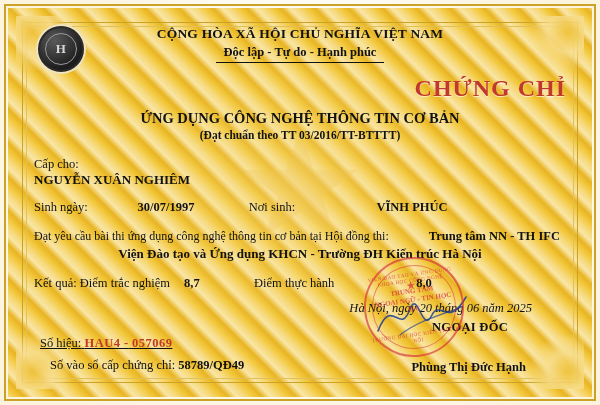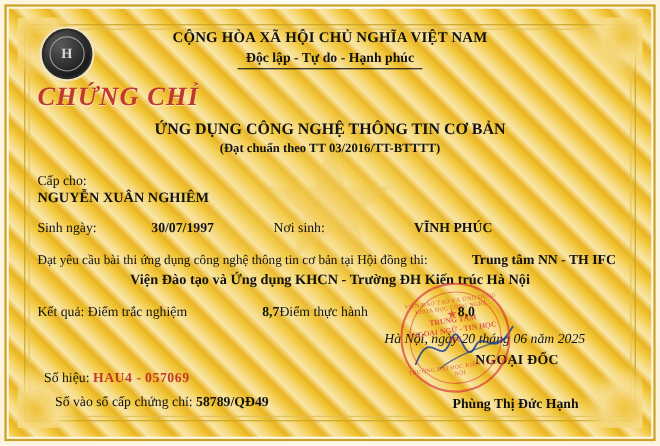--- a/index.html
+++ b/index.html
@@ -146,28 +146,27 @@
     margin-top: 3px;
   }
   .head-rule {
     width: 168px;
     height: 1px;
     background: #111;
     margin: 2px auto 0 auto;
   }
 
   .title {
-    text-align: left;
+    text-align: right;
     font-size: 24px;
     font-weight: bold;
     color: #c0392b;
     letter-spacing: 1px;
     margin-top: 12px;
     text-shadow: 0 1px 0 rgba(255,255,255,.6);
-    font-style: italic;
   }
   .subtitle {
     text-align: center;
     font-size: 14.5px;
     font-weight: bold;
     color: #111;
     margin-top: 8px;
   }
   .subtitle-note {
     text-align: center;
@@ -207,21 +206,21 @@
   .org-line {
     text-align: center;
     font-size: 13px;
     font-weight: bold;
     color: #111;
     margin-top: 2px;
   }
 
   .row-result { margin-top: 14px; }
   .row-result .label-r1 { width: 150px; }
-  .row-result .val-r1 { width: 70px; text-align: right; font-weight: bold; }
+  .row-result .val-r1 { width: 70px; text-align: left; font-weight: bold; }
   .row-result .label-r2 { width: 130px; }
   .row-result .val-r2 { width: 80px; text-align: center; font-weight: bold; }
 
   .place-date {
     text-align: right;
     font-size: 12.5px;
     font-style: italic;
     color: #111;
     margin-top: 10px;
     padding-right: 34px;
@@ -245,20 +244,21 @@
     right: 16px;
     bottom: 4px;
   }
 
   .footer-left {
     position: absolute;
     left: 6px;
     bottom: 28px;
     font-size: 12.5px;
     color: #111;
+    text-decoration: underline;
   }
   .footer-left .serial-label { color: #111; }
   .serial-value {
     color: #c0392b;
     font-weight: bold;
     letter-spacing: .5px;
   }
   .footer-left2 {
     position: absolute;
     left: 16px;

